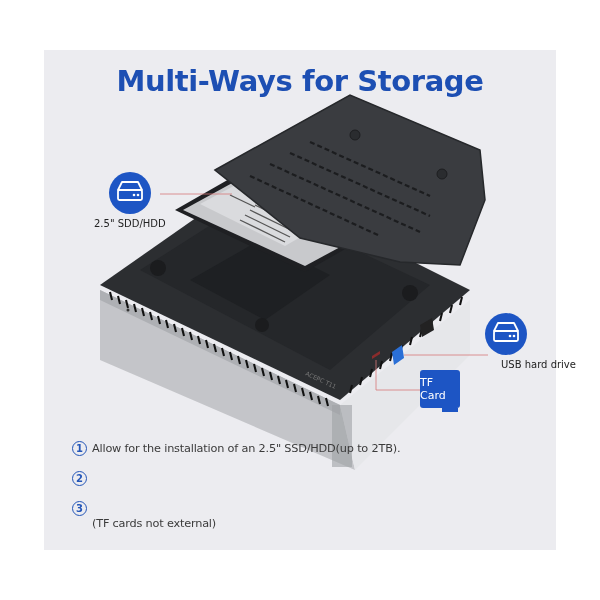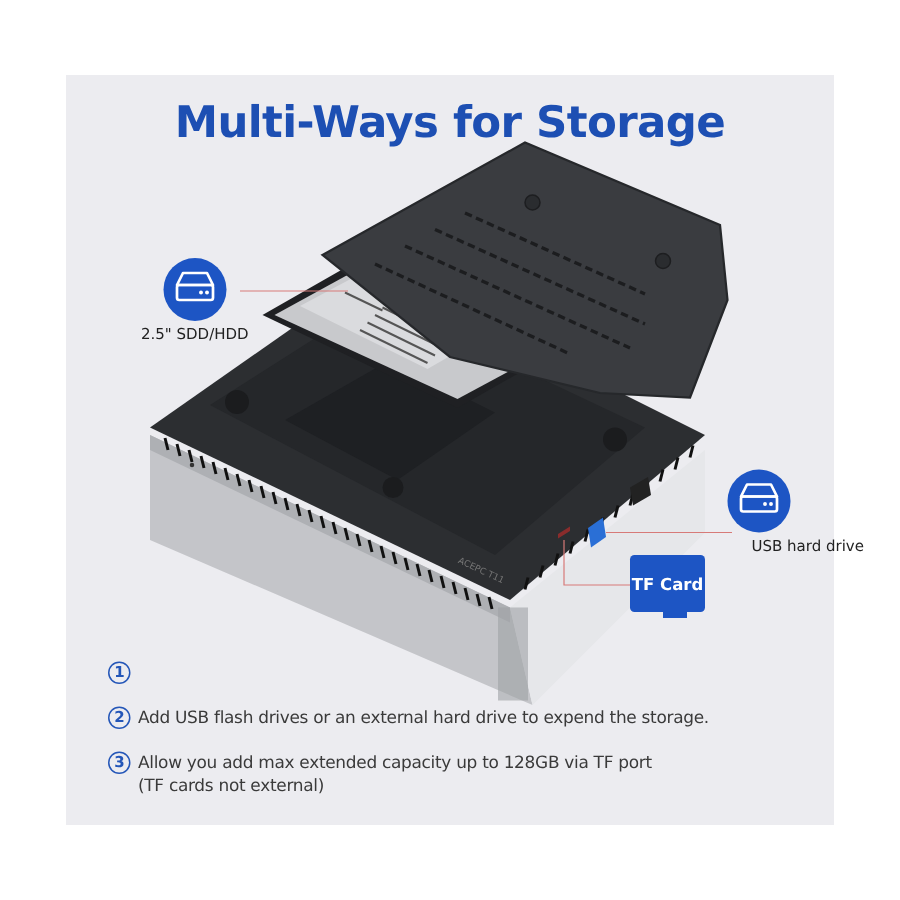--- a/index.html
+++ b/index.html
@@ -5,21 +5,21 @@
   html, body { margin: 0; padding: 0; background: #ffffff; }
   body { width: 600px; height: 600px; position: relative; overflow: hidden; font-family: "DejaVu Sans", sans-serif; }
   .panel { position: absolute; left: 44px; top: 50px; width: 512px; height: 500px; background: #ececf0; }
   .title { position: absolute; left: 0; top: 64px; width: 600px; text-align: center; color: #1d4fb3; font-family: "DejaVu Sans", sans-serif; font-weight: bold; font-size: 29px; letter-spacing: -0.4px; }
   .art { position: absolute; left: 0; top: 0; width: 600px; height: 600px; }
   .callout-label { position: absolute; font-size: 10px; color: #222; font-family: "DejaVu Sans", sans-serif; white-space: nowrap; }
   .bullets { position: absolute; left: 72px; top: 433px; width: 470px; }
   .bullet { position: relative; height: 30px; display: flex; align-items: center; font-size: 11.3px; color: #3a3a3a; font-family: "DejaVu Sans", sans-serif; letter-spacing: -0.2px; }
   .num { width: 15px; height: 15px; border: 1.3px solid #2456b8; border-radius: 50%; color: #2456b8; font-size: 10px; display: inline-flex; align-items: center; justify-content: center; margin-right: 5px; box-sizing: border-box; flex-shrink: 0; font-weight: bold; }
   .bullet-sub { font-size: 11.3px; color: #3a3a3a; padding-left: 20px; margin-top: -6px; letter-spacing: -0.2px; }
-  .tf-card { position: absolute; left: 420px; top: 370px; width: 50px; height: 38px; background: #1d55c4; border-radius: 3px; color: #fff; font-weight: bold; font-size: 11px; display: flex; align-items: center; justify-content: center; }
+  .tf-card { position: absolute; left: 420px; top: 370px; width: 40px; height: 38px; background: #1d55c4; border-radius: 3px; color: #fff; font-weight: normal; font-size: 11px; display: flex; align-items: center; justify-content: center; }
   .tf-card::after { content: ""; position: absolute; bottom: -4px; left: 22px; width: 16px; height: 4px; background: #1d55c4; }
 </style>
 </head>
 <body>
 
 <div class="panel"></div>
 
 <div class="title">Multi-Ways for Storage</div>
 
 <svg class="art" viewBox="0 0 600 600" xmlns="http://www.w3.org/2000/svg">
@@ -140,23 +140,22 @@
 
 <div class="callout-label" style="left:94px; top:218px;">2.5"  SDD/HDD</div>
 <div class="callout-label" style="left:501px; top:359px;">USB hard drive</div>
 <div class="tf-card">
     <span>TF Card</span>
   </div>
 
 <div class="bullets">
   <div class="bullet">
     <span class="num">1</span>
+    <span>Allow for the installation of an 2.5" SSD/HDD(up to 2TB).</span>
   </div>
   <div class="bullet">
     <span class="num">2</span>
-    <span>Add USB flash drives or an external hard drive to expend the storage.</span>
   </div>
   <div class="bullet">
     <span class="num">3</span>
-    <span>Allow you add max extended capacity up to 128GB via TF port</span>
   </div>
   <div class="bullet-sub">(TF cards not external)</div>
 </div>
 
 </body></html>

